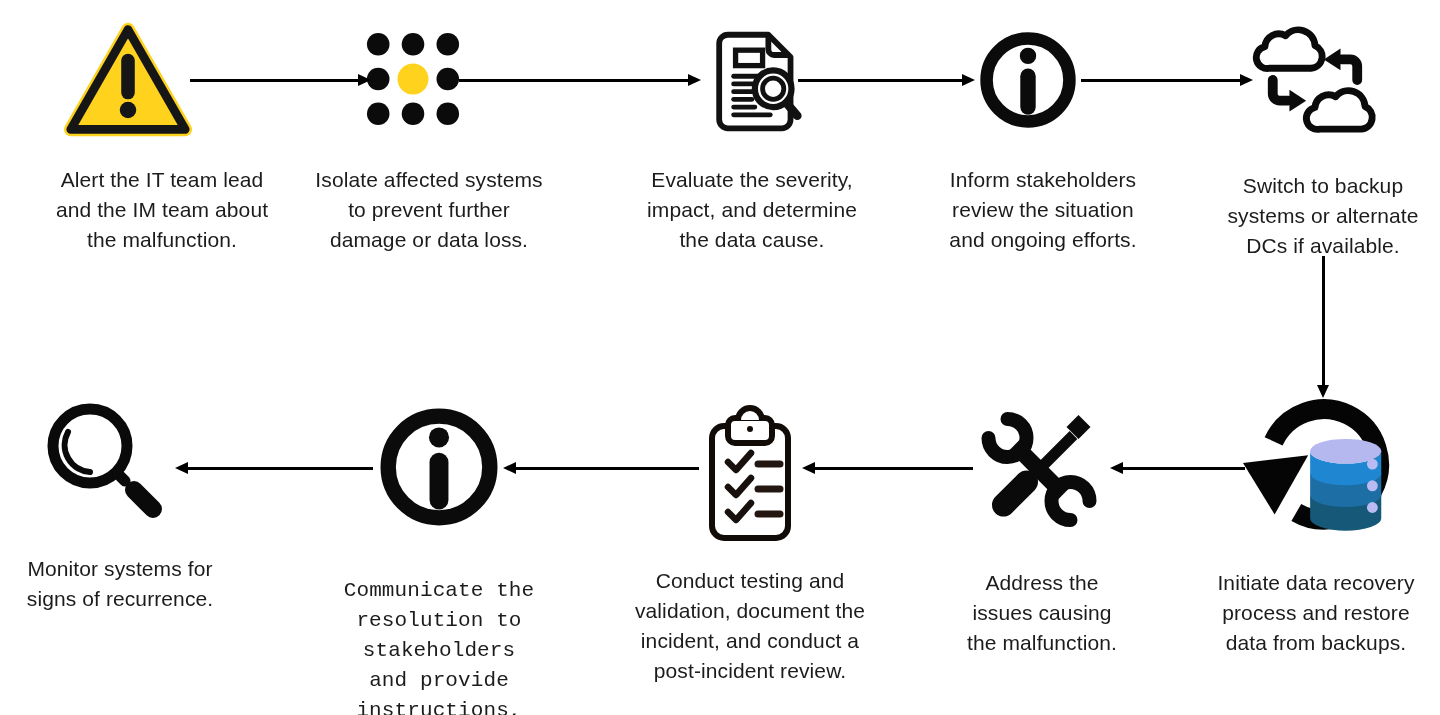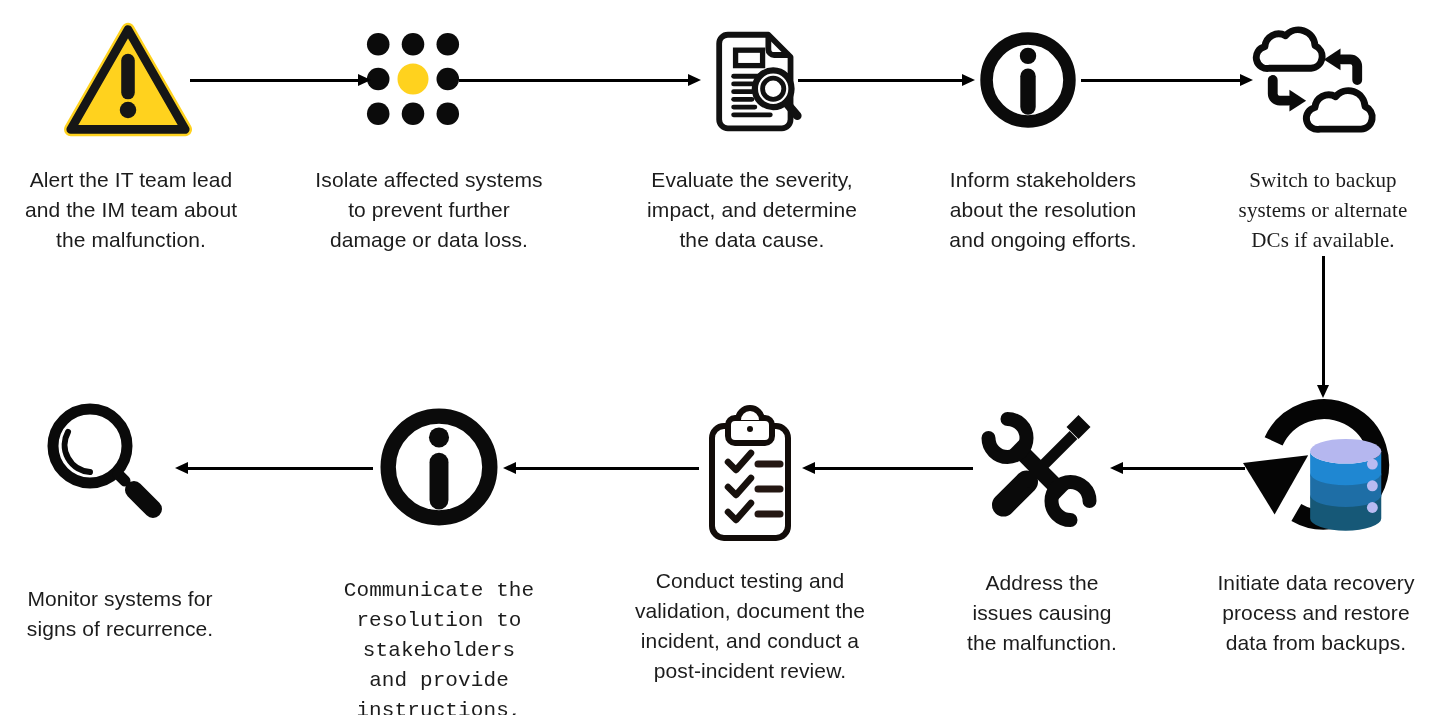--- a/index.html
+++ b/index.html
@@ -33,21 +33,21 @@
 
   <div class="node">
     <div class="icon-box" style="left:64px;top:20px;width:128px;height:118px;">
       <svg viewBox="0 0 132 120">
         <polygon points="66,9 125,112 7,112" stroke="#FFD21E" stroke-width="14" stroke-linejoin="round" fill="#FFD21E"></polygon>
         <polygon points="66,9 125,112 7,112" stroke="#161616" stroke-width="9" stroke-linejoin="round" fill="#FFD21E"></polygon>
         <line x1="66" y1="41" x2="66" y2="74" stroke="#161616" stroke-width="14" stroke-linecap="round"></line>
         <circle cx="66" cy="92" r="8.5" fill="#161616"></circle>
       </svg>
     </div>
-    <div class="caption" style="left:0px;top:165px;width:262px;">Alert the IT team lead
+    <div class="caption" style="left:0px;top:165px;width:262px;padding-left:31px;">Alert the IT team lead
 and the IM team about
 the malfunction.</div>
   </div>
 
   <div class="node">
     <div class="icon-box" style="left:366px;top:30px;width:94px;height:98px;">
       <svg viewBox="0 0 100 100">
         <circle cx="13" cy="13" r="12" fill="#0b0b0b"></circle>
           <circle cx="50" cy="13" r="12" fill="#0b0b0b"></circle>
           <circle cx="87" cy="13" r="12" fill="#0b0b0b"></circle>
@@ -90,42 +90,42 @@
 
   <div class="node">
     <div class="icon-box" style="left:975px;top:27px;width:106px;height:106px;">
       <svg viewBox="0 0 110 110">
         <circle cx="55" cy="55" r="43" fill="none" stroke="#0b0b0b" stroke-width="13"></circle>
         <circle cx="55" cy="30" r="8.5" fill="#0b0b0b"></circle>
         <line x1="55" y1="51" x2="55" y2="83" stroke="#0b0b0b" stroke-width="16" stroke-linecap="round"></line>
       </svg>
     </div>
     <div class="caption" style="left:922px;top:165px;width:242px;">Inform stakeholders
-about the resolution
+review the situation
 and ongoing efforts.</div>
   </div>
 
   <div class="node">
     <div class="icon-box" style="left:1249px;top:25px;width:130px;height:110px;">
       <svg viewBox="0 0 132 112">
         <path d="M20,48 H62 A12,12 0 0 0 66,25 A17,17 0 0 0 36,15 A14,14 0 0 0 15,26 A11,11 0 0 0 20,48 Z" transform="translate(1,-4)" fill="#ffffff" stroke="#0b0b0b" stroke-width="7" stroke-linejoin="round"></path>
         <path d="M20,48 H62 A12,12 0 0 0 66,25 A17,17 0 0 0 36,15 A14,14 0 0 0 15,26 A11,11 0 0 0 20,48 Z" transform="translate(52,58)" fill="#ffffff" stroke="#0b0b0b" stroke-width="7" stroke-linejoin="round"></path>
         <g fill="none" stroke="#0b0b0b" stroke-width="10" stroke-linecap="round" stroke-linejoin="round">
           <path d="M24,56 v14 a7,7 0 0 0 7,7 h9"></path>
         </g>
         <polygon points="41,66 58,77 41,88" fill="#0b0b0b"></polygon>
         <g transform="rotate(180 67 56)">
           <g fill="none" stroke="#0b0b0b" stroke-width="10" stroke-linecap="round" stroke-linejoin="round">
             <path d="M24,56 v14 a7,7 0 0 0 7,7 h9"></path>
           </g>
           <polygon points="41,66 58,77 41,88" fill="#0b0b0b"></polygon>
         </g>
       </svg>
     </div>
-    <div class="caption" style="left:1209px;top:165px;width:228px;font-family:Liberation Serif, serif;">Switch to backup
+    <div class="caption" style="left:1209px;top:171px;width:228px;">Switch to backup
 systems or alternate
 DCs if available.</div>
   </div>
 
   <div class="node">
     <div class="icon-box" style="left:1243px;top:393px;width:158px;height:152px;">
       <svg viewBox="0 0 160 152">
         <path d="M31,48 A56,56 0 1 1 54,120" fill="none" stroke="#050505" stroke-width="20"></path>
         <polygon points="0,70 66,62 32,122" fill="#050505"></polygon>
         <path d="M68,58 v24 a36,12.5 0 0 0 72,0 v-24 a36,12.5 0 0 1 -72,0 z" fill="#1f87d2"></path>
@@ -203,21 +203,21 @@
 
   <div class="node">
     <div class="icon-box" style="left:38px;top:396px;width:136px;height:136px;">
       <svg viewBox="0 0 136 136">
         <circle cx="52" cy="50" r="37" fill="none" stroke="#0a0a0a" stroke-width="11"></circle>
         <path d="M30,36 A27,27 0 0 0 52,76" fill="none" stroke="#0a0a0a" stroke-width="6" stroke-linecap="round"></path>
         <line x1="80" y1="78" x2="87" y2="85" stroke="#0a0a0a" stroke-width="11" stroke-linecap="round"></line>
         <line x1="96" y1="94" x2="115" y2="113" stroke="#0a0a0a" stroke-width="18" stroke-linecap="round"></line>
       </svg>
     </div>
-    <div class="caption" style="left:0px;top:584px;width:240px;">Monitor systems for
+    <div class="caption" style="left:0px;top:554px;width:240px;">Monitor systems for
 signs of recurrence.</div>
   </div>
 
   <div class="arrow-h" style="left:190px;top:74px;width:181px;">
     <span class="shaft-h" style="left:0;width:168px;"></span>
     <span class="head-right" style="left:168px;"></span>
   </div>
   <div class="arrow-h" style="left:459px;top:74px;width:242px;">
     <span class="shaft-h" style="left:0;width:229px;"></span>
     <span class="head-right" style="left:229px;"></span>

